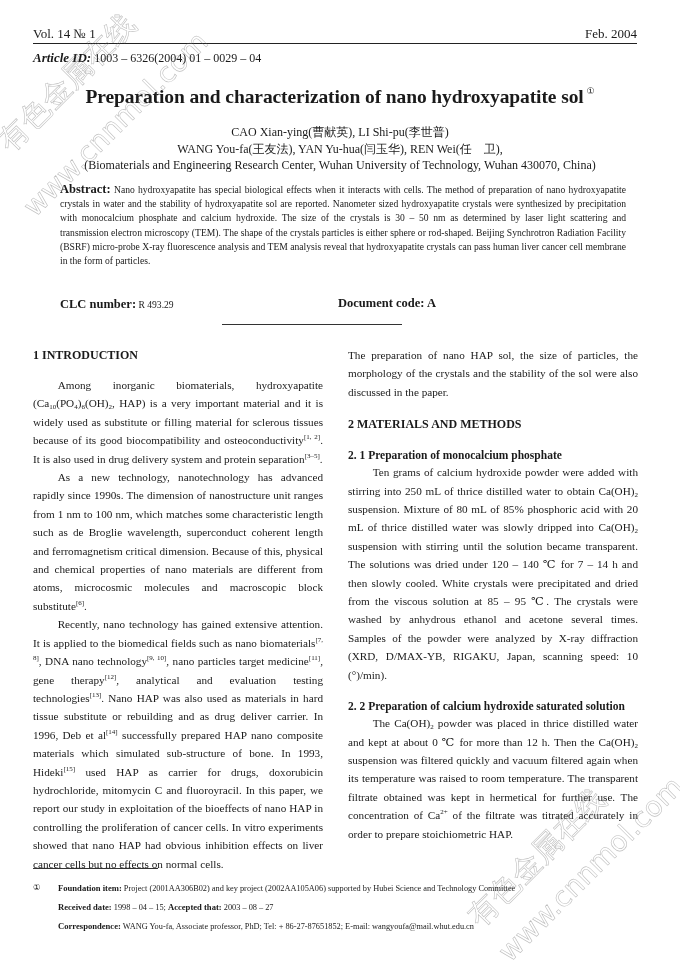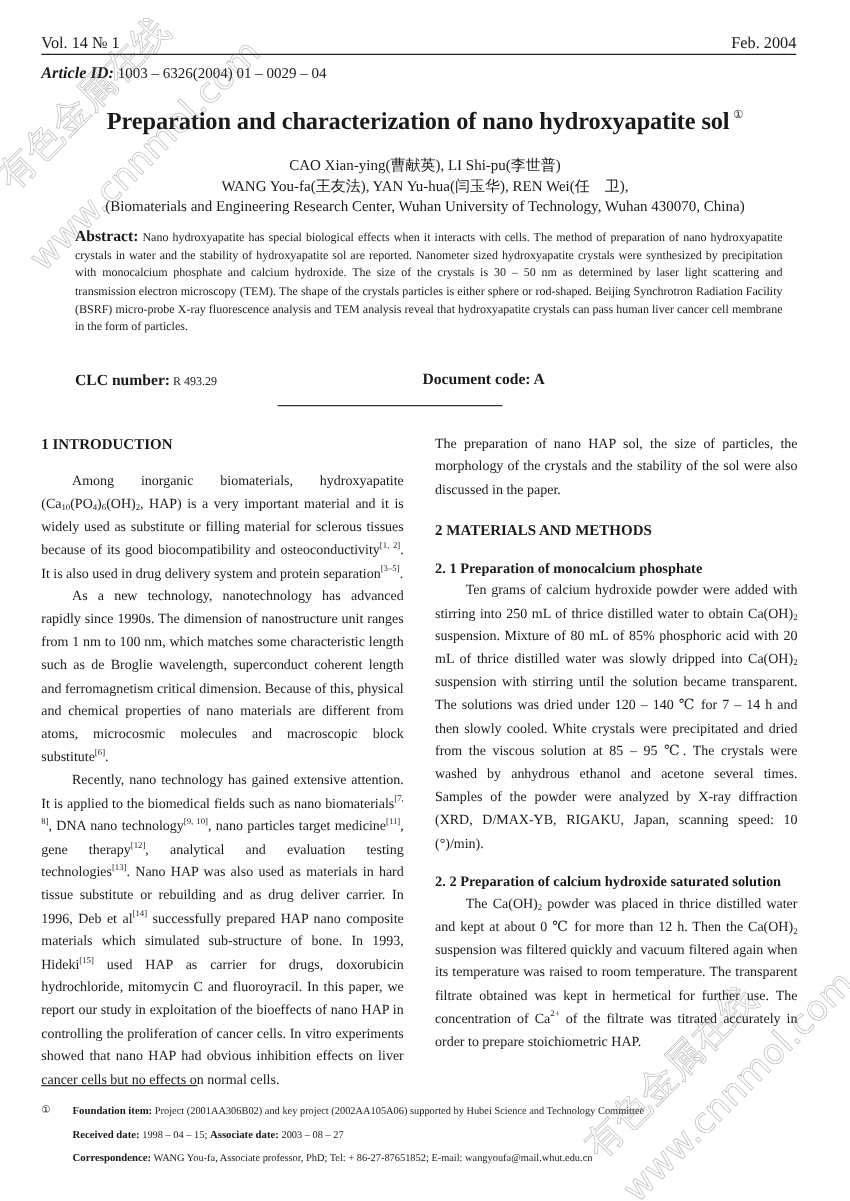--- a/index.html
+++ b/index.html
@@ -121,21 +121,21 @@
   </div>
 
   <div class="footnote-rule"></div>
   <div class="footnotes">
     <span class="mark">①</span>
     <div class="line">
       <b>Foundation item:</b> <span>Project (2001AA306B02) and key project (2002AA105A06) supported by Hubei Science and Technology Committee</span>
     </div>
     <div class="line">
       <b>Received date:</b> <span>1998 – 04 – 15;</span>
-      <b>Associate date:</b> <span>2003 – 08 – 27</span>
+      <b>Accepted that:</b> <span>2003 – 08 – 27</span>
     </div>
     <div class="line">
       <b>Correspondence:</b> <span>WANG You-fa, Associate professor, PhD; Tel: + 86-27-87651852; E-mail: wangyoufa@mail.whut.edu.cn</span>
     </div>
   </div>
 
   <div class="wm wm-cn wm1">有色金属在线</div>
   <div class="wm wm-url wm2">www.cnnmol.com</div>
   <div class="wm wm-cn wm3">有色金属在线</div>
   <div class="wm wm-url wm4">www.cnnmol.com</div>

